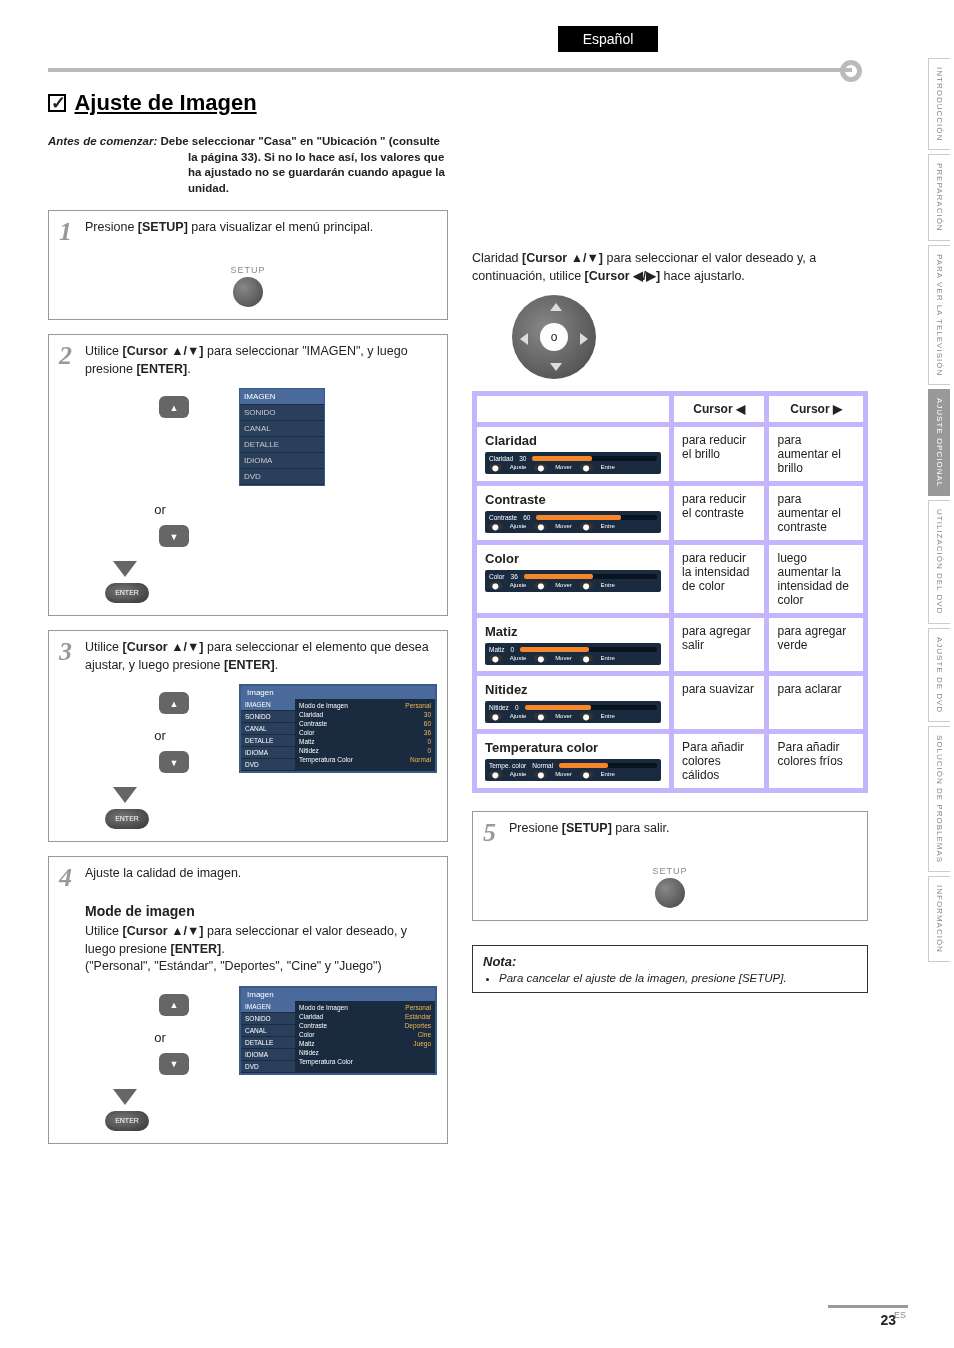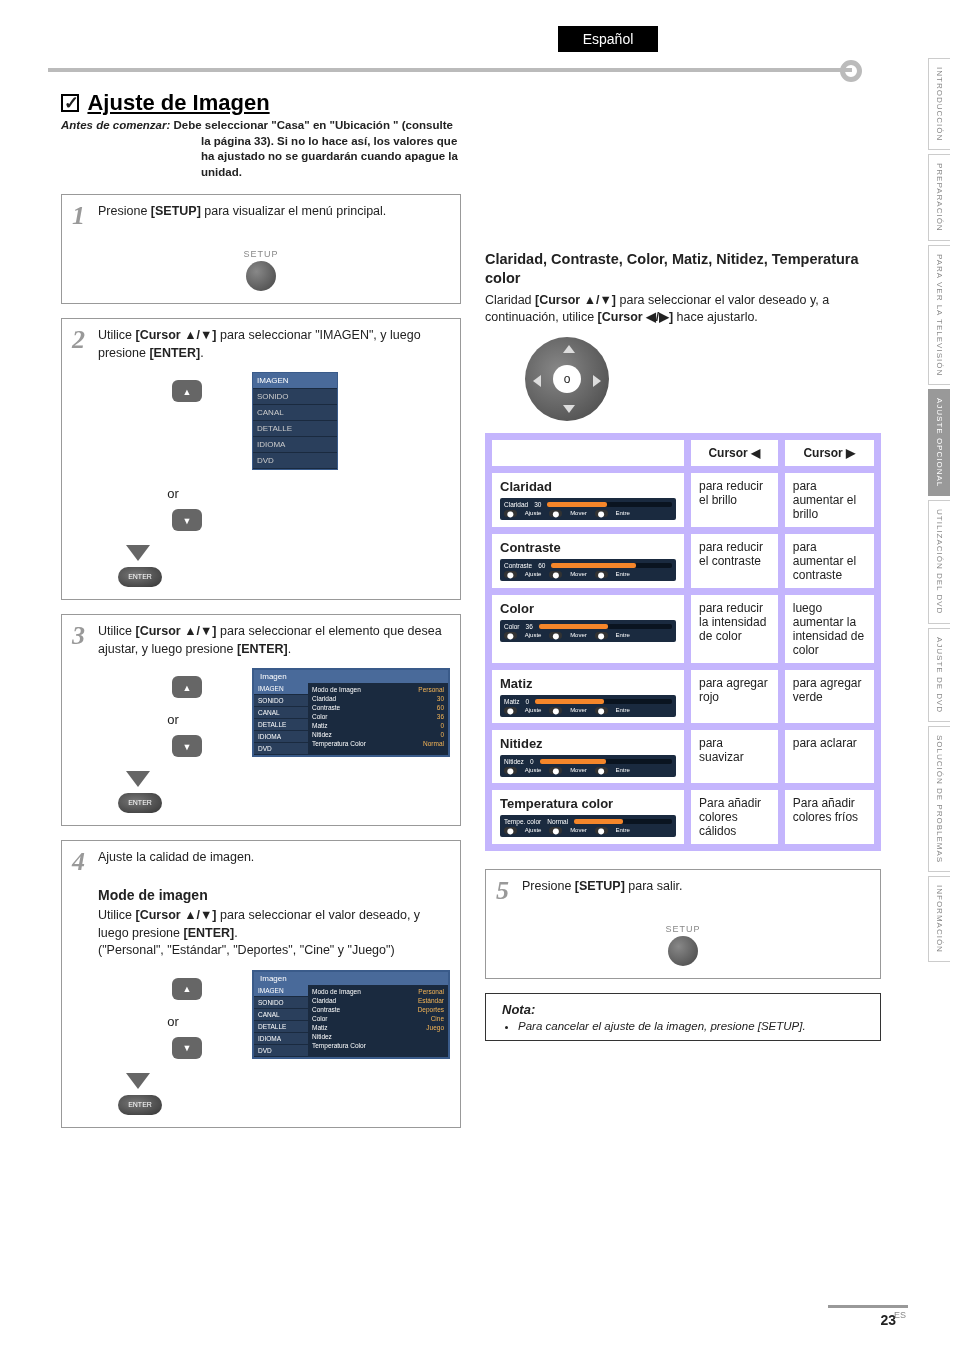--- a/index.html
+++ b/index.html
@@ -3,28 +3,28 @@
 <meta charset="utf-8">
 <style>
   * { box-sizing: border-box; margin: 0; padding: 0; }
   body { font-family: "Helvetica Neue", Arial, sans-serif; width: 954px; height: 1348px; background: #fff; position: relative; color: #222; }
   .lang-tab { position: absolute; top: 26px; left: 558px; width: 100px; height: 26px; background: #000; color: #fff; text-align: center; line-height: 26px; font-size: 14px; }
   .top-line { position: absolute; top: 68px; left: 48px; width: 804px; height: 4px; background: #bbb; }
   .top-circle { position: absolute; top: 60px; left: 840px; width: 22px; height: 22px; border: 5px solid #bbb; border-radius: 50%; }
   .side-tabs { position: absolute; top: 58px; right: 0; width: 26px; }
   .side-tab { writing-mode: vertical-rl; text-orientation: mixed; font-size: 8px; letter-spacing: 1px; padding: 8px 6px; border: 1px solid #ccc; border-right: none; margin-bottom: 4px; color: #888; font-family: Arial; }
   .side-tab.active { background: #999; color: #fff; border-color: #999; }
-  .content { position: absolute; top: 90px; left: 61px; width: 820px; }
+  .content { position: absolute; top: 90px; left: 48px; width: 820px; }
   .col-left { float: left; width: 400px; }
   .col-right { float: right; width: 396px; }
   h1 { font-size: 22px; font-weight: bold; color: #000; text-decoration: underline; display: inline-block; }
   .checkbox-icon { display: inline-block; width: 18px; height: 18px; border: 2px solid #000; position: relative; vertical-align: -2px; margin-right: 4px; }
   .checkbox-icon::after { content: "✓"; position: absolute; top: -4px; left: 1px; font-size: 18px; font-weight: bold; }
   .intro { font-size: 11.5px; font-weight: bold; margin-top: 6px; line-height: 1.35; }
-  .before { margin-top: 2px; font-size: 11.5px; font-weight: bold; line-height: 1.35; }
+  .before { margin-top: 18px; font-size: 11.5px; font-weight: bold; line-height: 1.35; }
   .before .before-lbl { font-style: italic; font-weight: bold; }
   .before-body { display: inline; font-weight: bold; }
   .before-cont { margin-left: 140px; font-weight: bold; font-size: 11.5px; line-height: 1.35; }
   .box { border: 1px solid #999; padding: 8px 10px 12px 10px; margin-top: 14px; font-size: 12px; }
   .step-num { font-size: 26px; font-weight: bold; color: #999; font-style: italic; float: left; width: 26px; line-height: 1; font-family: Georgia, serif; }
   .step-text { margin-left: 26px; font-size: 12.5px; line-height: 1.4; }
   .step-text b { font-weight: bold; }
   .setup-label { text-align: center; font-size: 9px; color: #888; margin-top: 20px; letter-spacing: 1px; }
   .round-btn { width: 30px; height: 30px; border-radius: 50%; background: radial-gradient(circle at 35% 35%, #888, #444); margin: 2px auto 0 auto; }
   .dpad { width: 70px; height: 100px; margin: 8px 0 0 60px; position: relative; }
@@ -53,30 +53,30 @@
   .sub-img-box .side div.sel { background:#496a9a;}
   .sub-img-box .main { flex:1; padding:2px 4px;}
   .sub-img-box .main .line { display:flex; justify-content:space-between; padding:1px 0; font-size:6.5px;}
   .sub-img-box .main .line .v { color:#f5b556;}
   .sub-h { font-weight:bold; font-size:14px; margin-top:12px;}
   .sec2-h { font-weight:bold; font-size:14.5px; line-height:1.3; margin-bottom:4px;}
   .para { font-size:12.5px; line-height:1.4;}
   .caret-up::before{content:"▲"; font-size:9px;}
   .caret-down::before{content:"▼"; font-size:9px;}
   table.eff { border-collapse: collapse; width: 100%; margin-top: 12px; font-size:12px;}
-  table.eff th, table.eff td { border:7px solid #c4b5fd; padding:6px 8px; vertical-align:top;}
+  table.eff th, table.eff td { border:5px solid #c4b5fd; padding:6px 8px; vertical-align:top;}
   table.eff th { font-weight:bold; text-align:center; font-size:12px;}
   .cell-name { font-weight:bold; font-size:13px; margin-bottom:4px;}
   .mini-slider { background:#1a2a3f; color:#fff; font-size:6.5px; padding:3px 4px; border-radius:2px; width: 176px;}
   .mini-slider .top { display:flex; gap:6px; align-items:center; margin-bottom:2px;}
   .mini-slider .bar { flex:1; height:5px; background:#0a1420; border-radius:2px; position:relative;}
   .mini-slider .bar .fill { position:absolute; left:0; top:0; height:100%; background:#f5862a; border-radius:2px;}
   .mini-slider .btm { display:flex; gap:8px; font-size:6px;}
   .mini-slider .btm .pill { background:#333; border-radius:6px; padding:0 3px;}
-  .note-box { border:1px solid #333; padding:8px 16px; margin-top:14px; font-size:11.5px;}
+  .note-box { border:1px solid #333; padding:8px 10px; margin-top:24px; font-size:11.5px;}
   .note-box .note-h { font-style:italic; font-weight:bold; font-size:13px; margin-bottom:3px;}
   .note-box ul { list-style: disc; margin-left: 16px; font-style: italic;}
   .page-num { position:absolute; bottom:20px; right:58px; font-size:14px; font-weight:bold;}
   .page-num-bar { position:absolute; bottom:40px; right:46px; width:80px; height:3px; background:#999;}
   .page-es { position:absolute; bottom:28px; right:48px; font-size:9px; color:#888;}
   .attr-col { display:inline-block; vertical-align:top;}
 </style>
 </head>
 <body>
 
@@ -288,21 +288,20 @@
                   <span class="v"></span>
                 </div>
               </div>
           </div>
         </div>
       </div>
     </div>
   </div>
 
   <div class="col-right" style="margin-top:160px;">
-    <div class="sec2-h">Claridad, Contraste, Color, Matiz, Nitidez, Temperatura color</div>
     <p class="para">
       <span>Claridad </span><b>[Cursor ▲/▼]</b><span> para seleccionar el valor deseado y, a continuación, utilice </span><b>[Cursor ◀/▶]</b><span> hace ajustarlo.</span>
     </p>
     <div class="dpad-ring">
       <div class="tri up"></div>
       <div class="tri down"></div>
       <div class="tri left"></div>
       <div class="tri right"></div>
       <div class="hole">o</div>
     </div>
@@ -402,21 +401,21 @@
                 <div class="btm">
                   <span class="pill">⬤</span>
                   <span>Ajuste</span>
                   <span class="pill">⬤</span>
                   <span>Mover</span>
                   <span class="pill">⬤</span>
                   <span>Entre</span>
                 </div>
               </div>
             </td>
-            <td>para agregar rojo</td>
+            <td>para agregar salir</td>
             <td>para agregar verde</td>
           </tr>
           <tr>
             <td>
               <div class="cell-name">Nitidez</div>
               <div class="mini-slider">
                 <div class="top">
                   <span>Nitidez</span>
                   <span>0</span>
                   <div class="bar">

